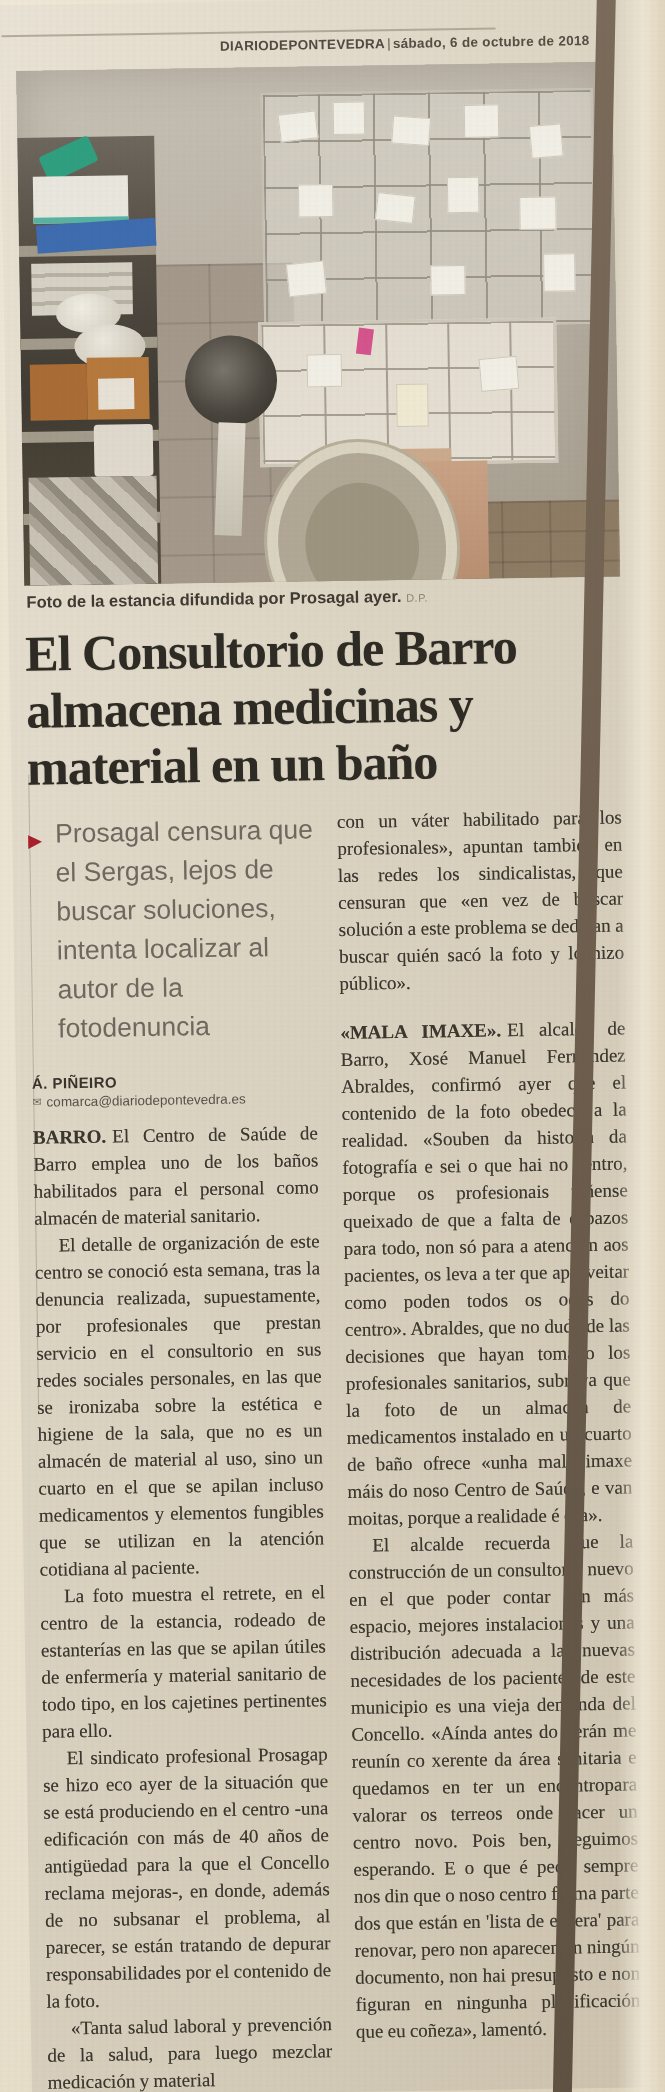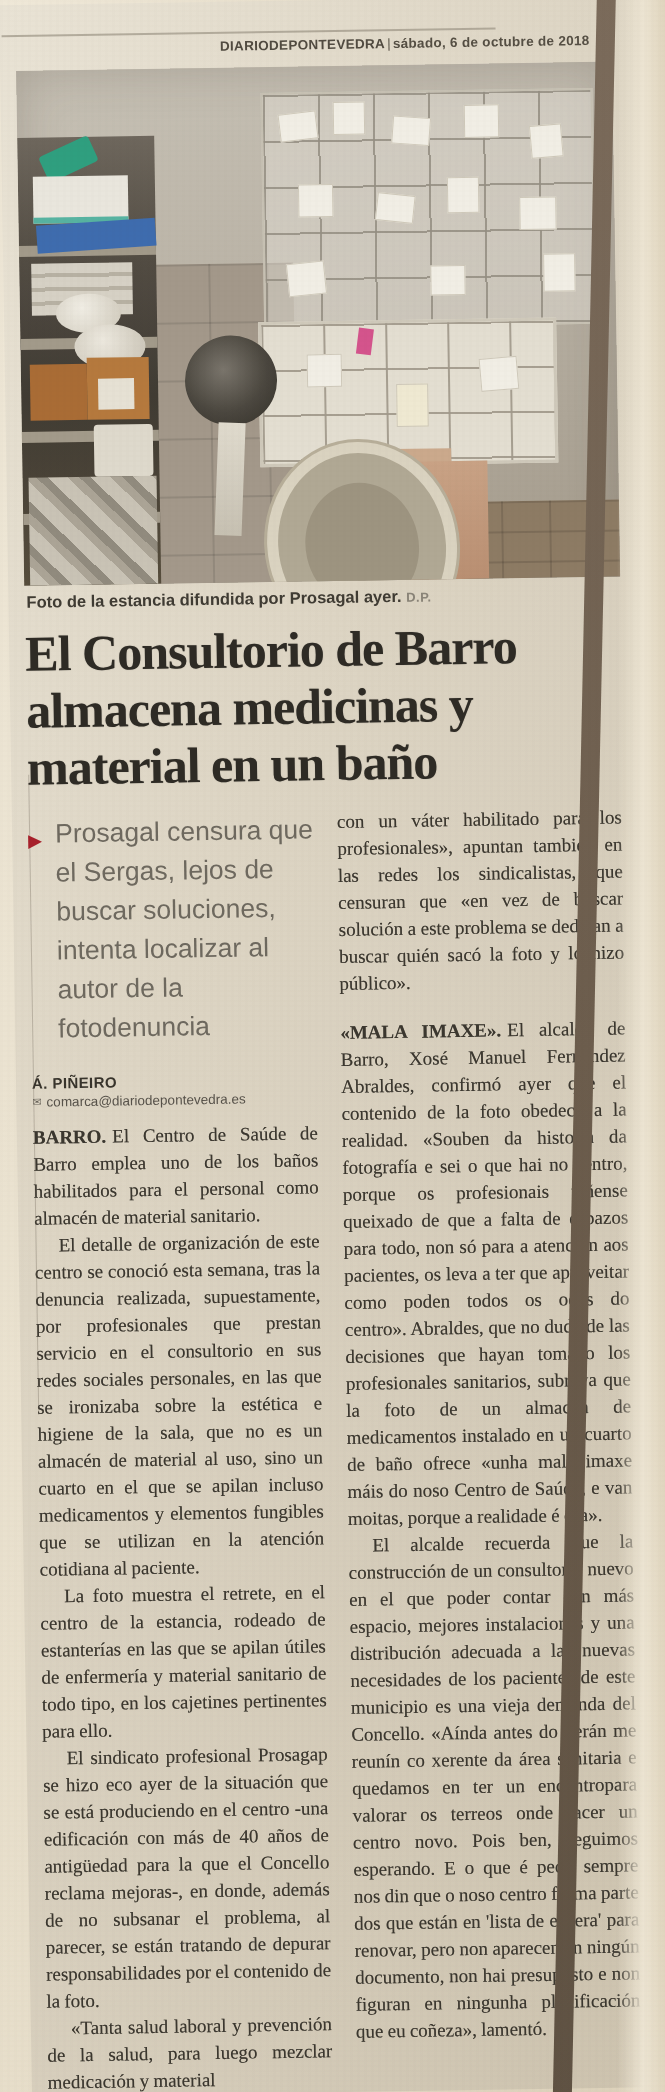--- a/index.html
+++ b/index.html
@@ -85,21 +85,21 @@
   .ph-paper{left:32.5%;top:69%;width:4.5%;height:22%;transform:rotate(3deg);
     background:linear-gradient(#e0dbce,#c6c0b1);}
   .ph-cistern{left:63%;top:77%;width:15%;height:23%;background:linear-gradient(#c9a285,#b98f72);}
   .ph-step{left:59%;top:74.5%;width:13%;height:6%;background:#cba98c;}
   .ph-seat{left:41%;top:73%;width:28%;height:36%;border-radius:50%;transform:rotate(-12deg);
     background:#b0a894;border:11px solid #dad3c0;box-shadow:0 0 0 3px #b7ae99;}
   .ph-seat::after{content:"";position:absolute;left:16%;top:16%;right:16%;bottom:16%;
     border-radius:50%;background:#9d9480;}
   
   .caption{margin:7px 30px 0 18px;font-size:16.5px;font-weight:bold;color:#3f3b33;}
-  .caption .credit{font-weight:bold;font-size:13px;color:#8a8478;letter-spacing:.5px;}
+  .caption .credit{font-weight:normal;font-size:11px;color:#8a8478;letter-spacing:.5px;}
   
   h1.headline{
     margin:14px 36px 16px 16px;font-family:"Liberation Serif","DejaVu Serif",serif;
     font-size:50px;line-height:57px;font-weight:700;letter-spacing:-1px;color:#2e2b25;
     text-shadow:0 0 1px rgba(46,43,37,.35);
   }
   
   .columns{display:flex;gap:24px;padding:0 32px 0 16px;}
   .col{flex:1;min-width:0;}
   .lead{position:relative;max-width:258px;padding-left:27px;margin:2px 0 0 0;

